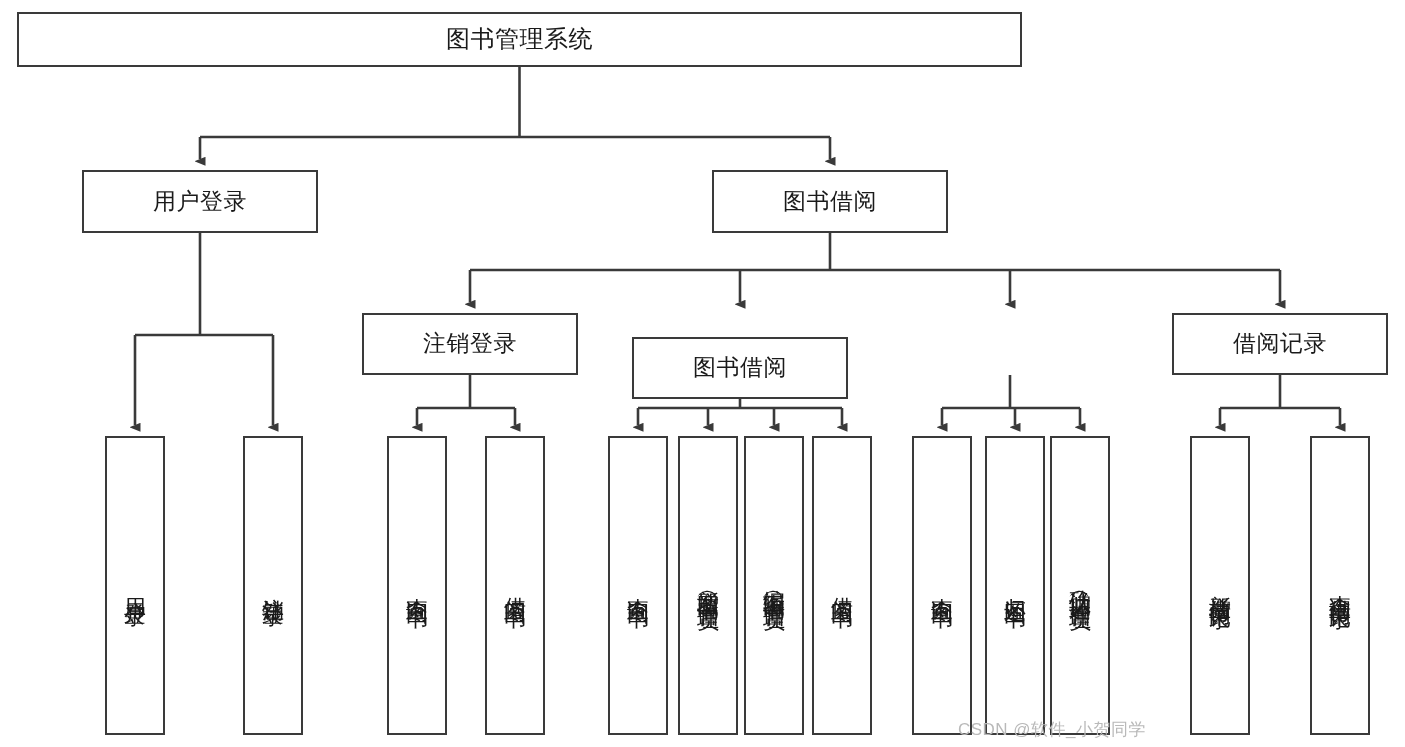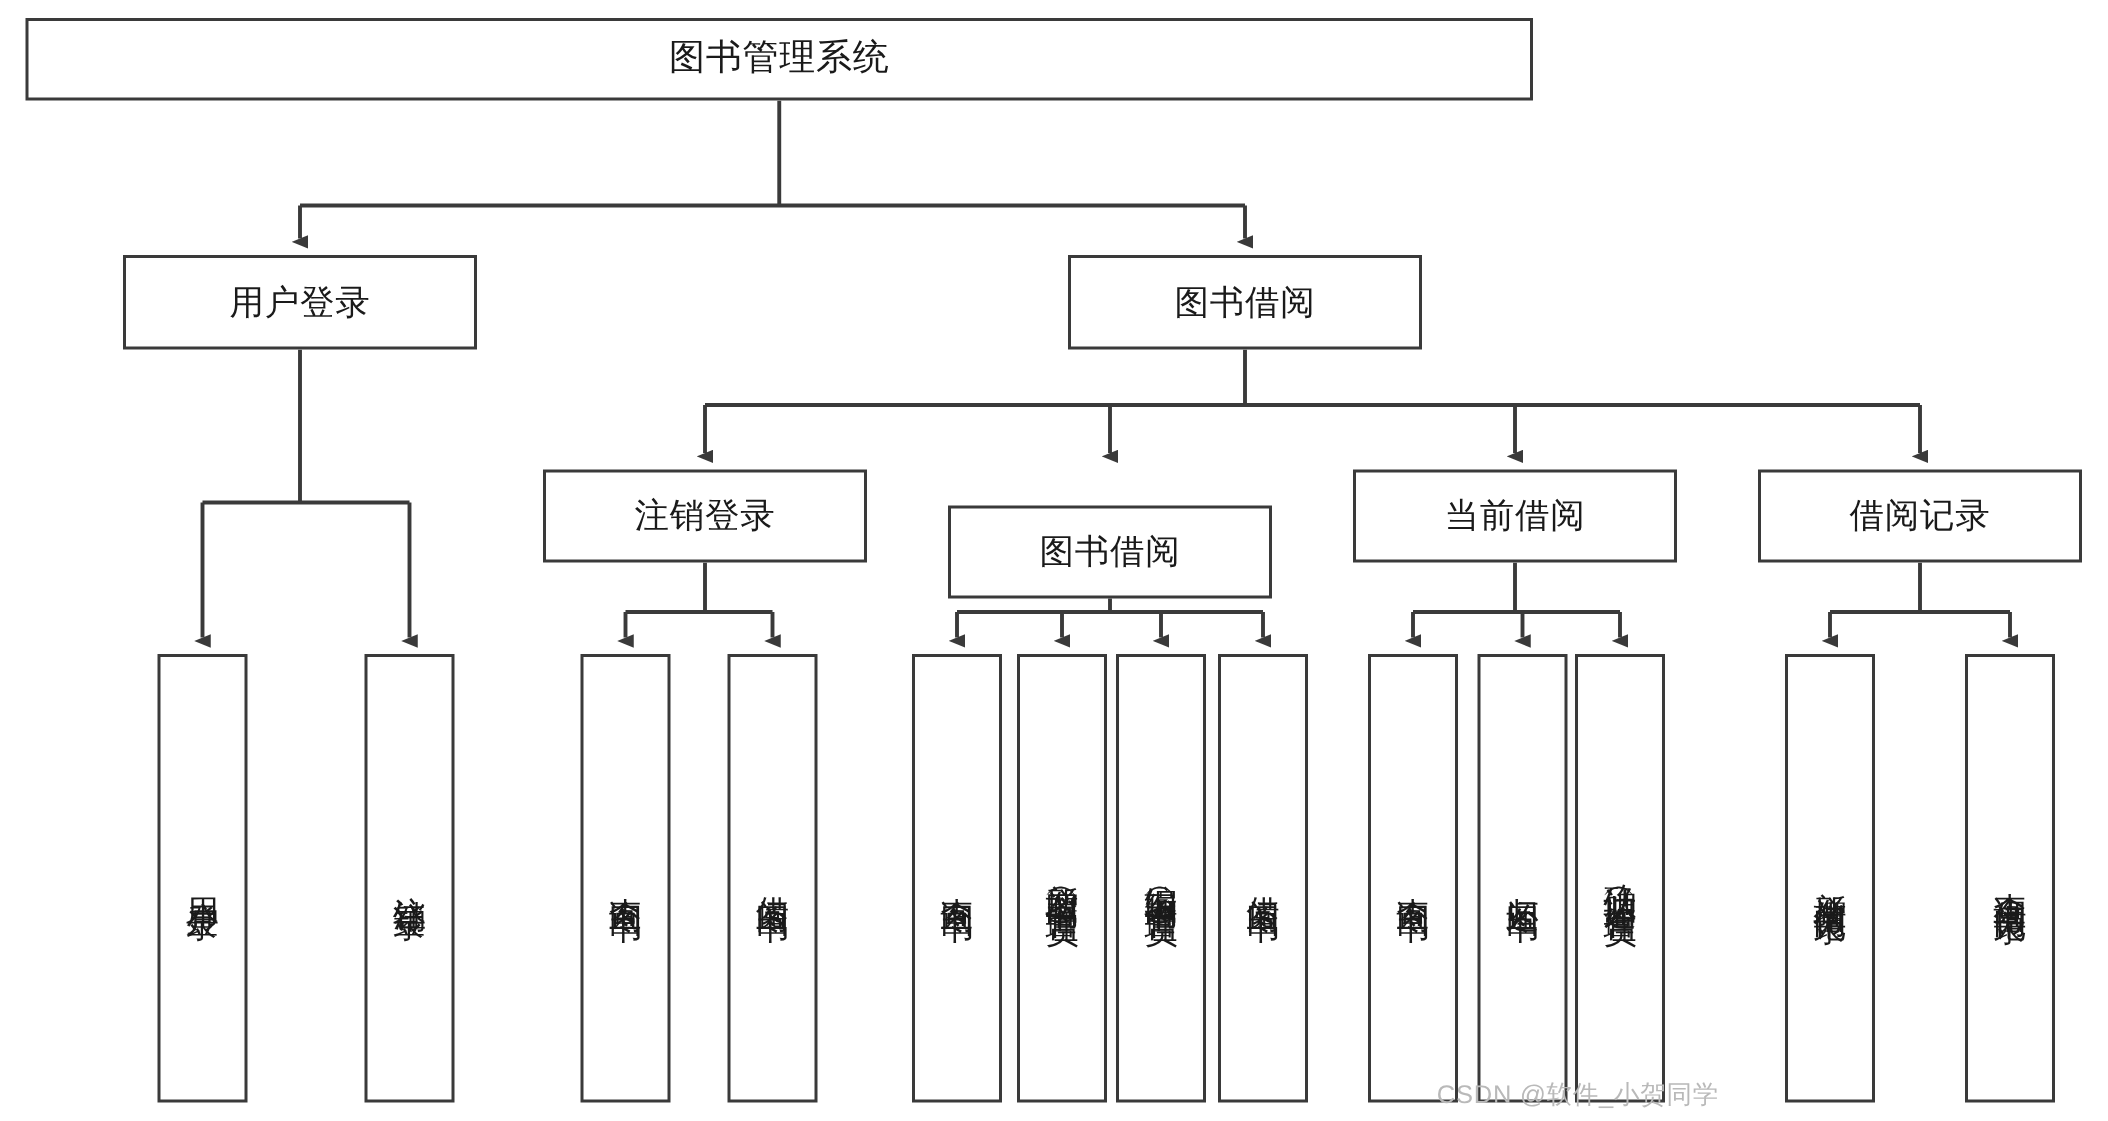--- a/index.html
+++ b/index.html
@@ -124,23 +124,20 @@
   <div class="node horizontal" style="left: 712px; top: 170px; width: 236px; height: 63px;">
     <span class="label">图书借阅</span>
   </div>
 
   <div class="node horizontal" style="left: 362px; top: 313px; width: 216px; height: 62px;">
     <span class="label">注销登录</span>
   </div>
   <div class="node horizontal" style="left: 632px; top: 313px; width: 216px; height: 62px; margin-top: 24px;">
     <span class="label">图书借阅</span>
   </div>
-  <div class="node horizontal" style="left: 902px; top: 313px; width: 216px; height: 62px;">
-    <span class="label">当前借阅</span>
-  </div>
   <div class="node horizontal" style="left: 1172px; top: 313px; width: 216px; height: 62px;">
     <span class="label">借阅记录</span>
   </div>
 
   <div class="node vertical" style="left: 105px; top: 436px; width: 60px; height: 299px;">
     <span class="label">用户登录</span>
   </div>
   <div class="node vertical" style="left: 243px; top: 436px; width: 60px; height: 299px;">
     <span class="label">注销登录</span>
   </div>

